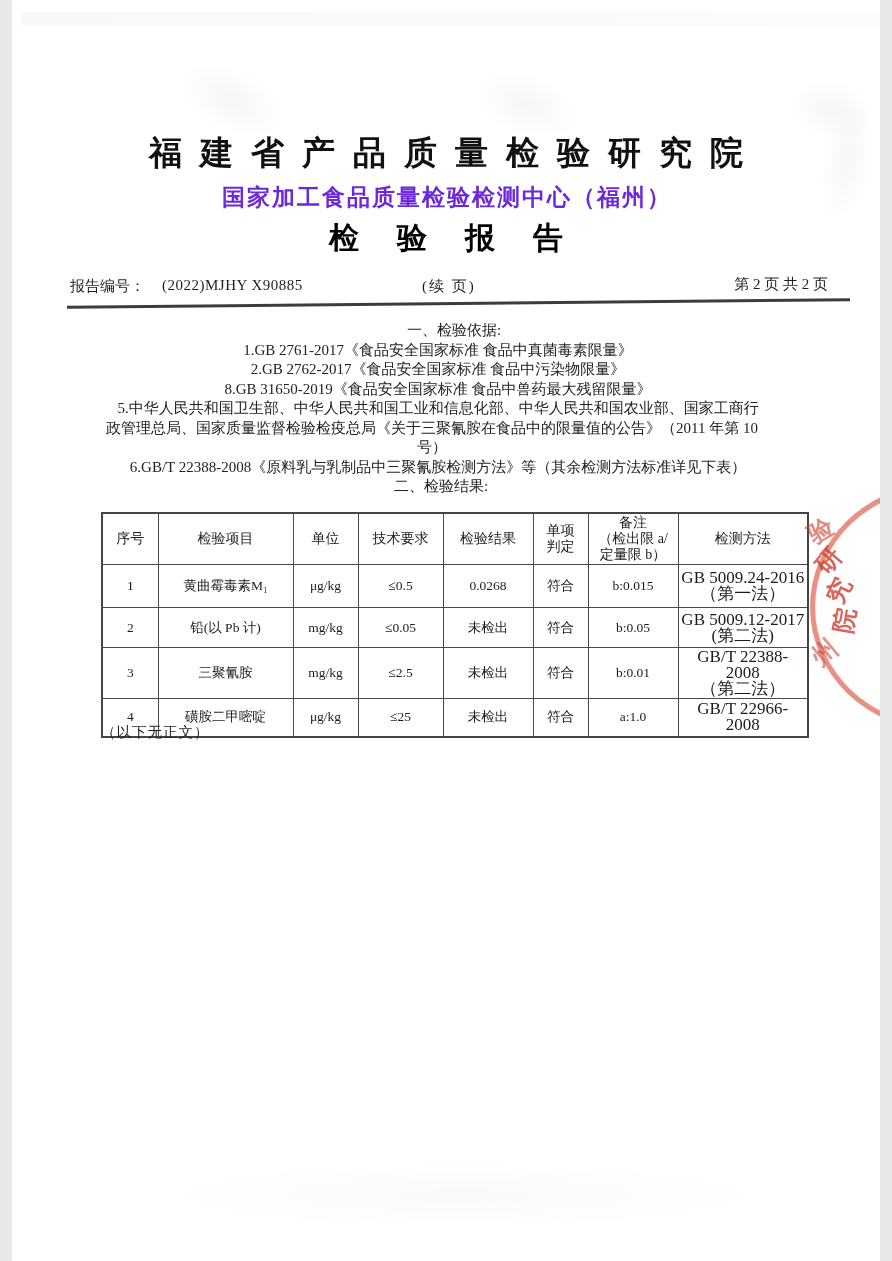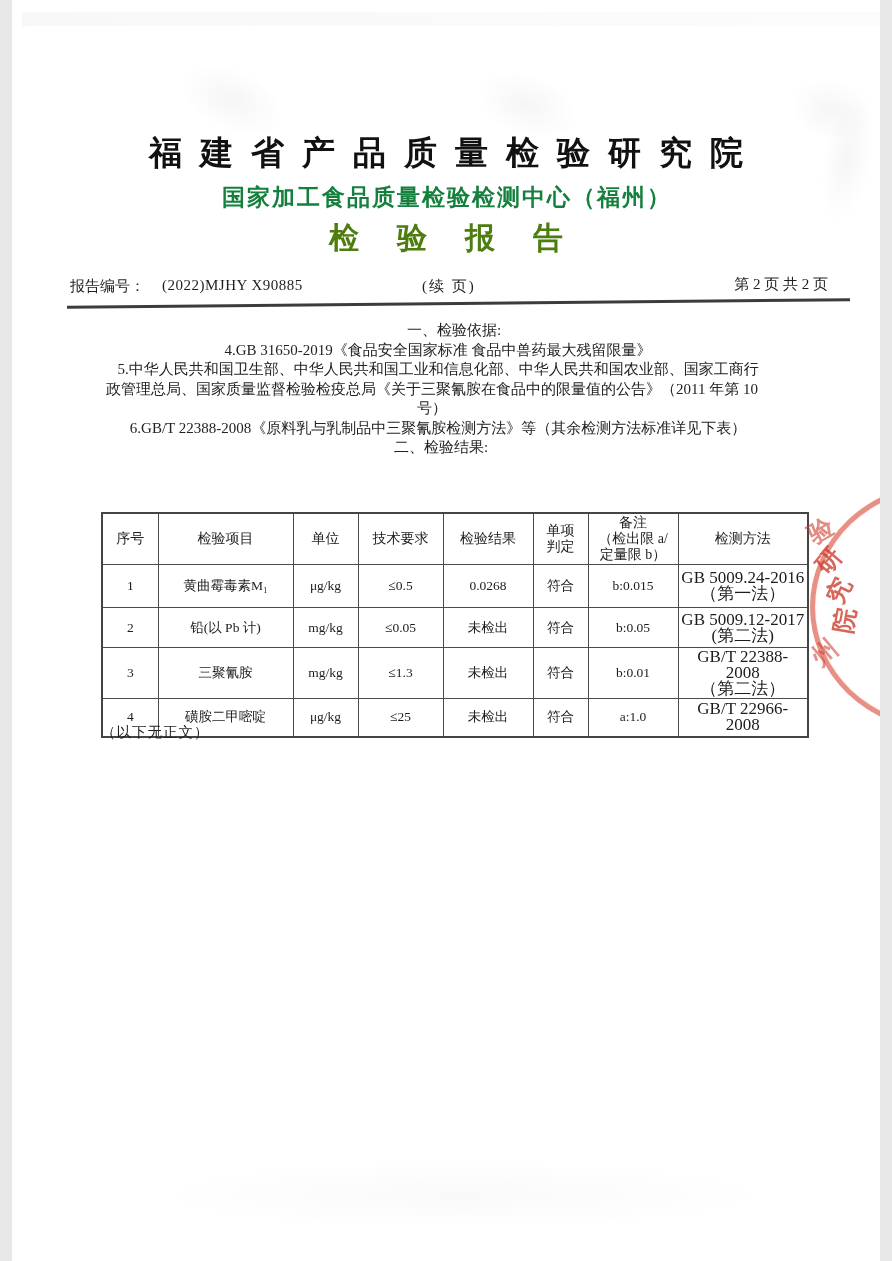--- a/index.html
+++ b/index.html
@@ -18,27 +18,27 @@
   .title-institute {
     top:131px; left:0; right:0;
     text-align:center; text-indent:18px;
     font-size:33px; font-weight:bold; letter-spacing:18px;
     color:#111;
   }
   .title-center {
     top:182px; left:0; right:0;
     text-align:center; text-indent:2px;
     font-size:23px; font-weight:bold; letter-spacing:2px;
-    color:#15803d;
+    color:#6d28d9;
   }
   .title-report {
     top:218px; left:0; right:0;
     text-align:center; text-indent:38px;
     font-size:30px; font-weight:bold; letter-spacing:38px;
-    color:#4d7c0f;
+    color:#000000;
   }
 
   
   .meta { top:277px; left:0; right:0; height:22px; font-size:15px; }
   .report-label { position:absolute; left:58px; top:0; }
   .report-no    { position:absolute; left:150px; top:0; letter-spacing:0.5px; }
   .continued    { position:absolute; left:410px; top:0; letter-spacing:2px; }
   .pageinfo     { position:absolute; right:52px; top:-2px; }
   .rule {
     top:302px; left:55px; width:783px; height:3px;
@@ -131,21 +131,23 @@
   <div class="abs meta">
     <span class="report-label">报告编号：</span>
     <span class="report-no">(2022)MJHY X90885</span>
     <span class="continued">(续 页)</span>
     <span class="pageinfo">第 2 页  共 2 页</span>
   </div>
   <div class="abs rule"></div>
 
   <div class="abs bodytext">
     <p class="sec-heading-1">一、检验依据:</p>
-    <p>4.GB 31650-2019《食品安全国家标准 食品中兽药最大残留限量》</p>
+    <p>1.GB 2761-2017《食品安全国家标准 食品中真菌毒素限量》</p>
+    <p>2.GB 2762-2017《食品安全国家标准 食品中污染物限量》</p>
+    <p>8.GB 31650-2019《食品安全国家标准 食品中兽药最大残留限量》</p>
     <p>5.中华人民共和国卫生部、中华人民共和国工业和信息化部、中华人民共和国农业部、国家工商行政管理总局、国家质量监督检验检疫总局《关于三聚氰胺在食品中的限量值的公告》（2011 年第 10 号）</p>
     <p>6.GB/T 22388-2008《原料乳与乳制品中三聚氰胺检测方法》等（其余检测方法标准详见下表）</p>
     <p class="sec-heading-2">二、检验结果:</p>
   </div>
 
   <table class="results">
     <colgroup>
       <col style="width:56px">
         <col style="width:135px">
         <col style="width:65px">
@@ -188,21 +190,21 @@
       <td>未检出</td>
       <td>符合</td>
       <td>b:0.05</td>
       <td class="method">GB 5009.12-2017
 (第二法)</td>
     </tr>
     <tr class="r2">
       <td>3</td>
       <td>三聚氰胺</td>
       <td>mg/kg</td>
-      <td>≤1.3</td>
+      <td>≤2.5</td>
       <td>未检出</td>
       <td>符合</td>
       <td>b:0.01</td>
       <td class="method">GB/T 22388-2008
 （第二法）</td>
     </tr>
     <tr class="r3">
       <td>4</td>
       <td>磺胺二甲嘧啶</td>
       <td>μg/kg</td>

